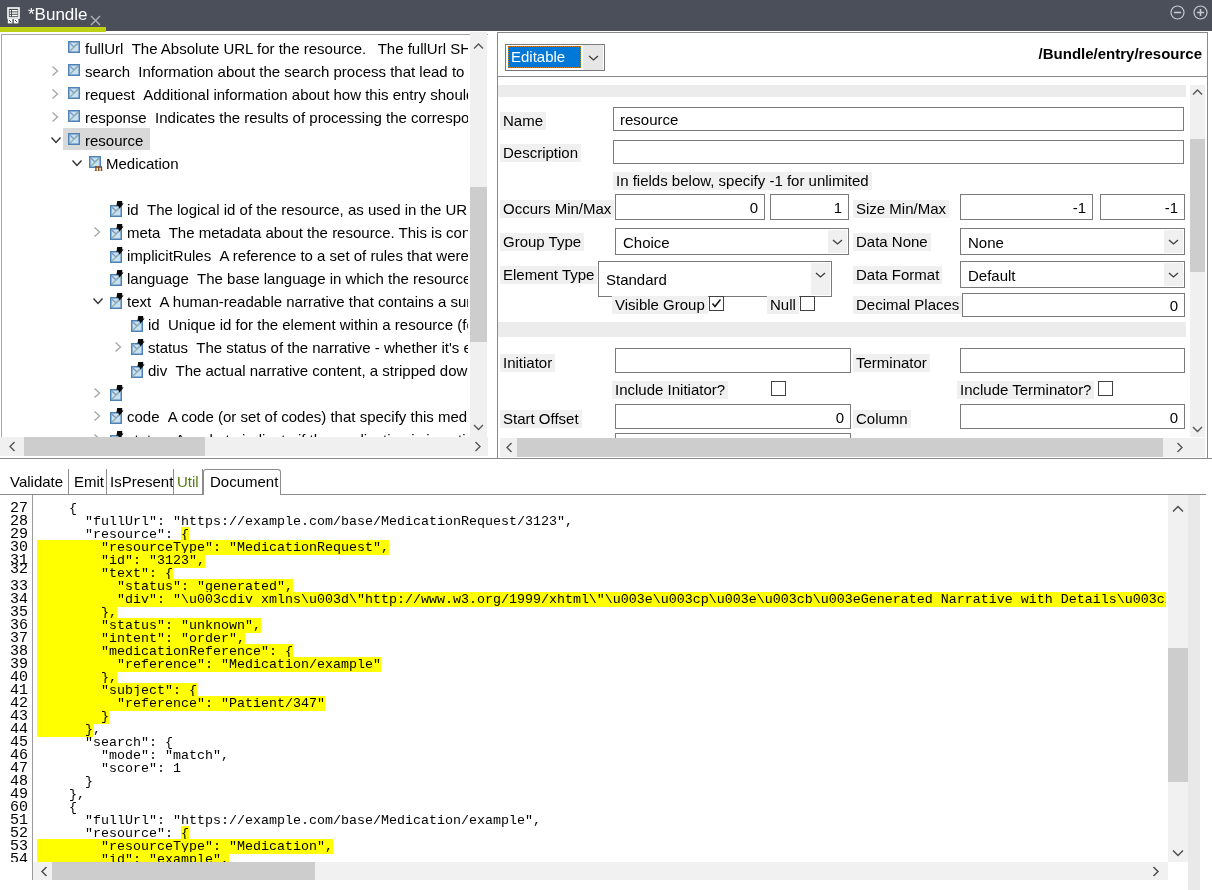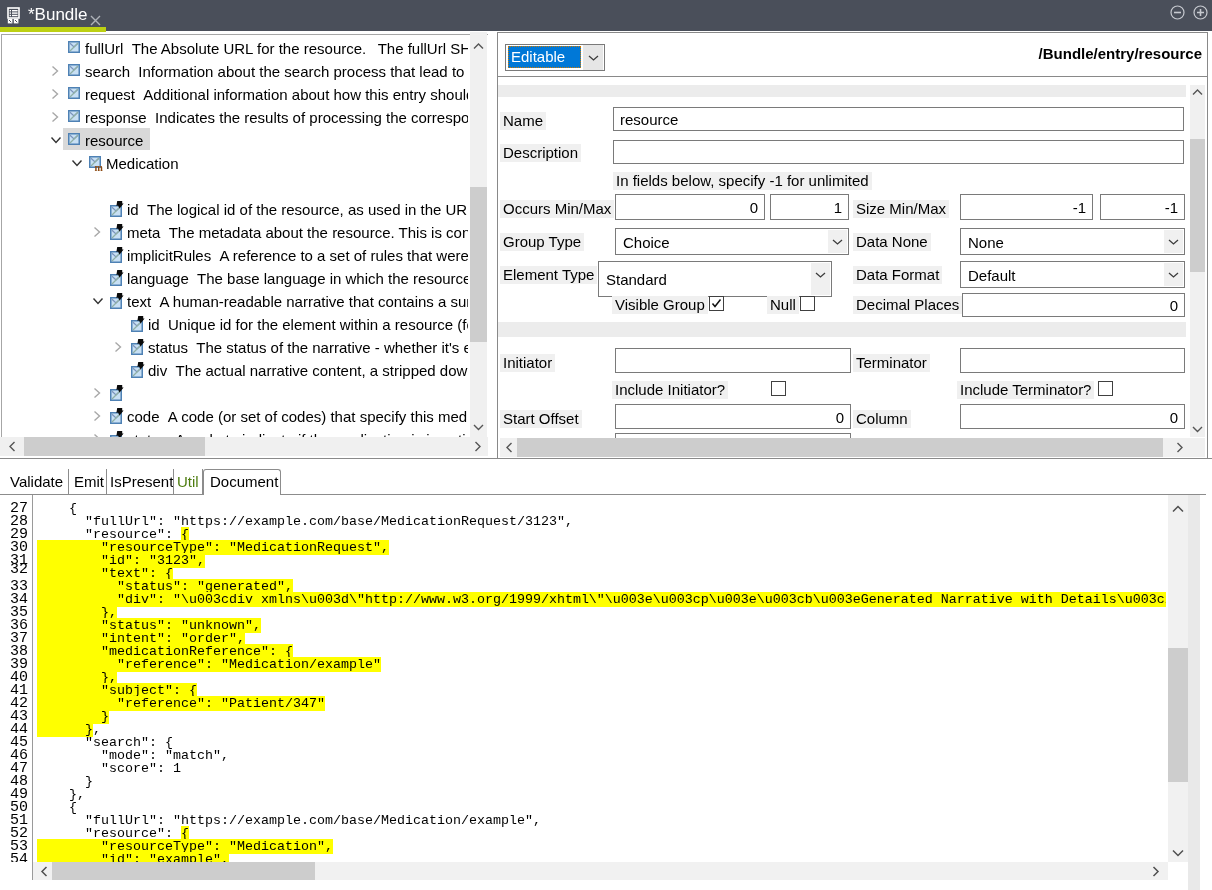--- a/index.html
+++ b/index.html
@@ -414,21 +414,21 @@
 <div class="lnum" style="top:241px;">45</div>
 <div class="codeln" style="top:241px;"><span>      "search": {</span></div>
 <div class="lnum" style="top:254px;">46</div>
 <div class="codeln" style="top:254px;"><span>        "mode": "match",</span></div>
 <div class="lnum" style="top:267px;">47</div>
 <div class="codeln" style="top:267px;"><span>        "score": 1</span></div>
 <div class="lnum" style="top:280px;">48</div>
 <div class="codeln" style="top:280px;"><span>      }</span></div>
 <div class="lnum" style="top:293px;">49</div>
 <div class="codeln" style="top:293px;"><span>    },</span></div>
-<div class="lnum" style="top:306px;">50</div>
+<div class="lnum" style="top:306px;">60</div>
 <div class="codeln" style="top:306px;"><span>    {</span></div>
 <div class="lnum" style="top:319px;">51</div>
 <div class="codeln" style="top:319px;"><span>      "fullUrl": "https://example.com/base/Medication/example",</span></div>
 <div class="lnum" style="top:332px;">52</div>
 <div class="codeln" style="top:332px;"><span>      "resource": </span><span class="hl">{</span></div>
 <div class="lnum" style="top:345px;">53</div>
 <div class="codeln" style="top:345px;"><span class="hl">        "resourceType": "Medication",</span></div>
 <div class="lnum" style="top:358px;">54</div>
 <div class="codeln" style="top:358px;"><span class="hl">        "id": "example",</span></div>
 </div>

